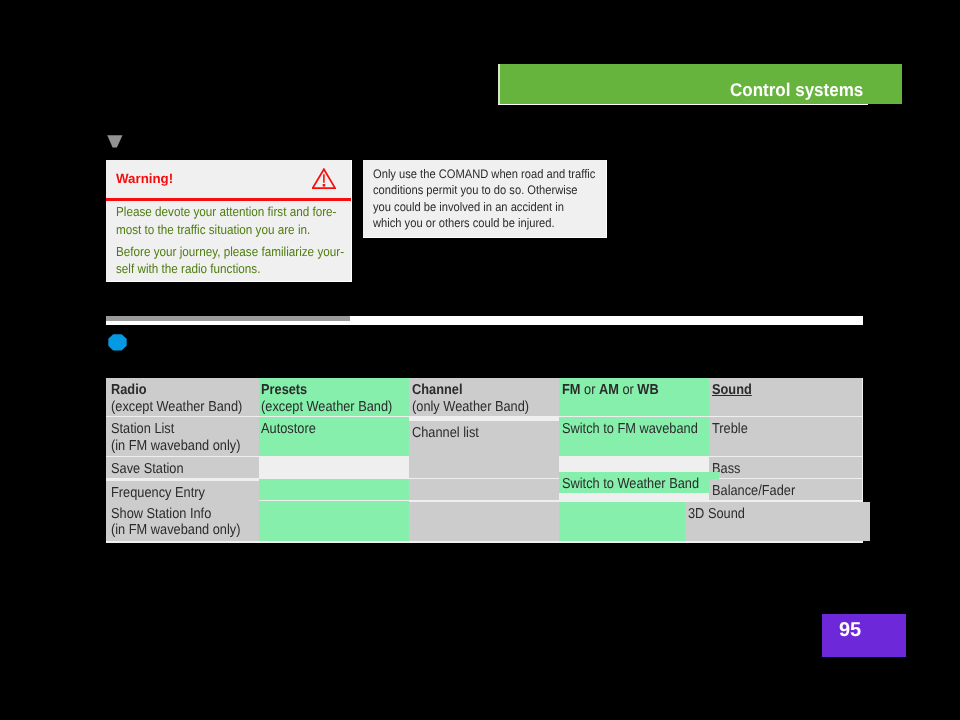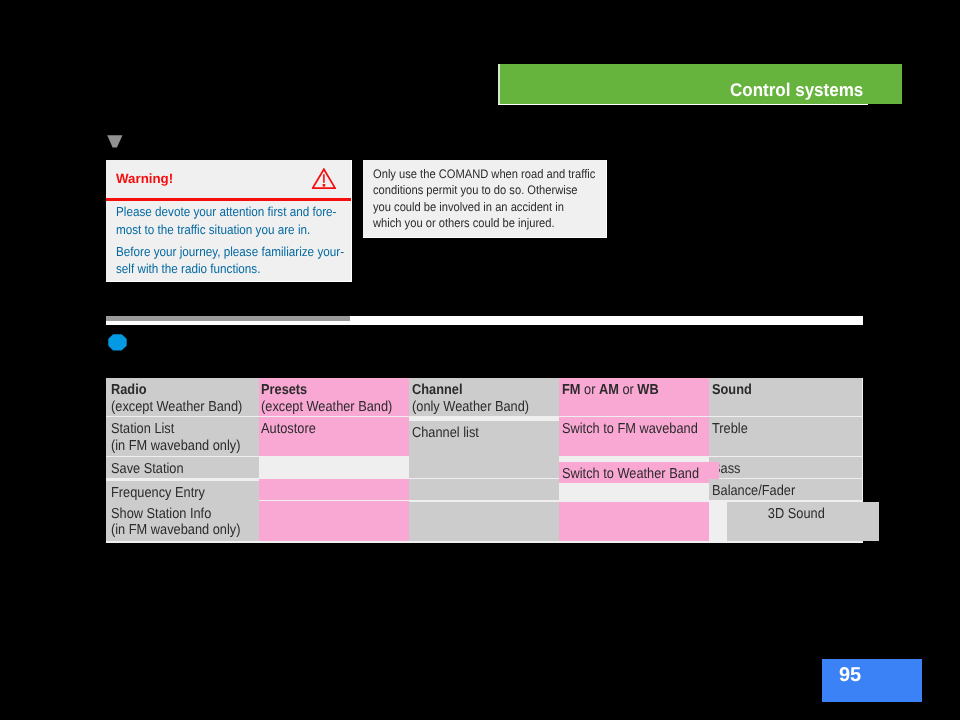--- a/index.html
+++ b/index.html
@@ -13,46 +13,46 @@
   .hdr-line{position:absolute;left:497.8px;top:103.7px;width:370.4px;height:1.4px;background:#fff;}
 
   
   .tri{position:absolute;left:106.7px;top:134.6px;}
 
   
   .wbox{position:absolute;left:106px;top:159.8px;width:244.5px;height:121.5px;background:#f0f0f0;border-right:1.2px solid #fff;border-bottom:1.2px solid #fff;}
   .wbox-title{position:absolute;left:10px;top:11.2px;color:#f60d0d;font-weight:bold;font-size:13.3px;}
   .wbox-rule{position:absolute;left:0;top:38.2px;width:244.5px;height:2.8px;background:#f60d0d;}
   .wtri{position:absolute;left:205.5px;top:8.6px;}
-  .wbox-body{position:absolute;left:10px;top:43.4px;width:235px;font-size:13px;color:#0369a1;}
+  .wbox-body{position:absolute;left:10px;top:43.4px;width:235px;font-size:13px;color:#4d7c0f;}
   .wbox-body .ln{transform:scaleX(0.90);transform-origin:left center;}
   .ln{display:block;height:17.4px;line-height:17.4px;white-space:pre;}
   .gap{height:5.1px;}
 
   
   .ibox{position:absolute;left:363px;top:159.8px;width:243.2px;height:77.2px;background:#f0f0f0;border-right:1.2px solid #fff;border-bottom:1.2px solid #fff;}
   .ibox-body{position:absolute;left:10px;top:5.8px;width:236px;font-size:12.4px;color:#2b2b2b;}
   .ibox-body .ln{height:16.6px;line-height:16.6px;transform:scaleX(0.90);transform-origin:left center;}
 
   
   .rule-gray{position:absolute;left:105.7px;top:316.1px;width:244.2px;height:4.6px;background:#9a9a9a;}
   .rule-white{position:absolute;left:105.7px;top:316.1px;width:757.4px;height:8.6px;background:#fff;}
   .dot{position:absolute;left:107.8px;top:333.7px;}
 
   
   .tbl{position:absolute;left:106px;top:378.3px;width:756.5px;height:164.5px;background:#efefef;}
   .cell{position:absolute;font-size:14.4px;color:#2b2b2b;box-sizing:border-box;padding-left:2.8px;}
   .cell .ln{height:16.6px;line-height:16.6px;white-space:nowrap;transform:scaleX(0.889);transform-origin:left center;}
   .cell-inner{padding-top:4px;}
   .c-dark{background:#cccccc;}
-  .c-light{background:#f9a8d4;}
+  .c-light{background:#86efac;}
   .bold{font-weight:bold;}
 
   
-  .pg{position:absolute;left:822px;top:614px;width:100px;height:43px;background:#3b82f6;margin-top:45px;}
+  .pg{position:absolute;left:822px;top:614px;width:84px;height:43px;background:#6d28d9;}
   .pg-num{position:absolute;left:17.2px;top:4.6px;color:#fff;font-weight:bold;font-size:20px;will-change:transform;}
 
   
   .wm{position:absolute;left:680px;top:686.8px;color:#9b9b9b;font-size:27.8px;white-space:nowrap;}
 </style>
 </head>
 <body>
 
 <div class="page">
 
@@ -118,21 +118,21 @@
         <div class="cell-inner">
           <span class="ln"><span class="bold">Channel</span></span>
           <span class="ln"><span>(only Weather Band)</span></span>
         </div>
       </div>
       <div class="cell c-light" style="left: 453.3px; top: 0px; width: 150px; height: 37.7px;">
         <div class="cell-inner">
           <span class="ln"><span class="bold">FM</span><span> or </span><span class="bold">AM</span><span> or </span><span class="bold">WB</span></span>
         </div>
       </div>
-      <div class="cell c-dark" style="left: 603.3px; top: 0px; width: 153.2px; height: 37.7px;">
+      <div class="cell c-dark" style="left: 603.3px; top: 0px; width: 153.2px; height: 37.7px; text-decoration: underline;">
         <div class="cell-inner">
           <span class="ln"><span class="bold">Sound</span></span>
         </div>
       </div>
       <div class="cell c-dark" style="padding-left: 4.6px; left: 0px; top: 39.1px; width: 152.5px; height: 38.3px;">
         <div class="cell-inner">
           <span class="ln"><span>Station List</span></span>
           <span class="ln"><span>(in FM waveband only)</span></span>
         </div>
       </div>
@@ -178,21 +178,21 @@
         <div class="cell-inner">
           <span class="ln"><span>Frequency Entry</span></span>
         </div>
       </div>
       <div class="cell c-light" style="left: 152.5px; top: 101.1px; width: 150.4px; height: 20.8px;">
         <div class="cell-inner"></div>
       </div>
       <div class="cell c-dark" style="left: 302.9px; top: 101.1px; width: 150.4px; height: 20.8px;">
         <div class="cell-inner"></div>
       </div>
-      <div class="cell c-light" style="left: 453.3px; top: 84px; width: 160px; height: 20.8px;">
+      <div class="cell c-light" style="left: 453.3px; top: 94px; width: 160px; height: 20.8px;">
         <div class="cell-inner">
           <span class="ln"><span>Switch to Weather Band</span></span>
         </div>
       </div>
       <div class="cell c-dark" style="left: 603.3px; top: 101.1px; width: 153.2px; height: 20.8px;">
         <div class="cell-inner">
           <span class="ln"><span>Balance/Fader</span></span>
         </div>
       </div>
       <div class="cell c-dark" style="padding-left: 4.6px; left: 0px; top: 123.3px; width: 152.5px; height: 39.8px;">
@@ -203,21 +203,21 @@
       </div>
       <div class="cell c-light" style="left: 152.5px; top: 123.3px; width: 150.4px; height: 39.8px;">
         <div class="cell-inner"></div>
       </div>
       <div class="cell c-dark" style="left: 302.9px; top: 123.3px; width: 150.4px; height: 39.8px;">
         <div class="cell-inner"></div>
       </div>
       <div class="cell c-light" style="left: 453.3px; top: 123.3px; width: 150px; height: 39.8px;">
         <div class="cell-inner"></div>
       </div>
-      <div class="cell c-dark" style="left: 621px; top: 123.3px; width: 152px; height: 39.8px; text-align: center;">
+      <div class="cell c-dark" style="left: 579px; top: 123.3px; width: 185px; height: 39.8px;">
         <div class="cell-inner">
           <span class="ln"><span>3D Sound</span></span>
         </div>
       </div>
     </div>
 
   <div class="pg">
     <div class="pg-num">95</div>
   </div>
 </div>

